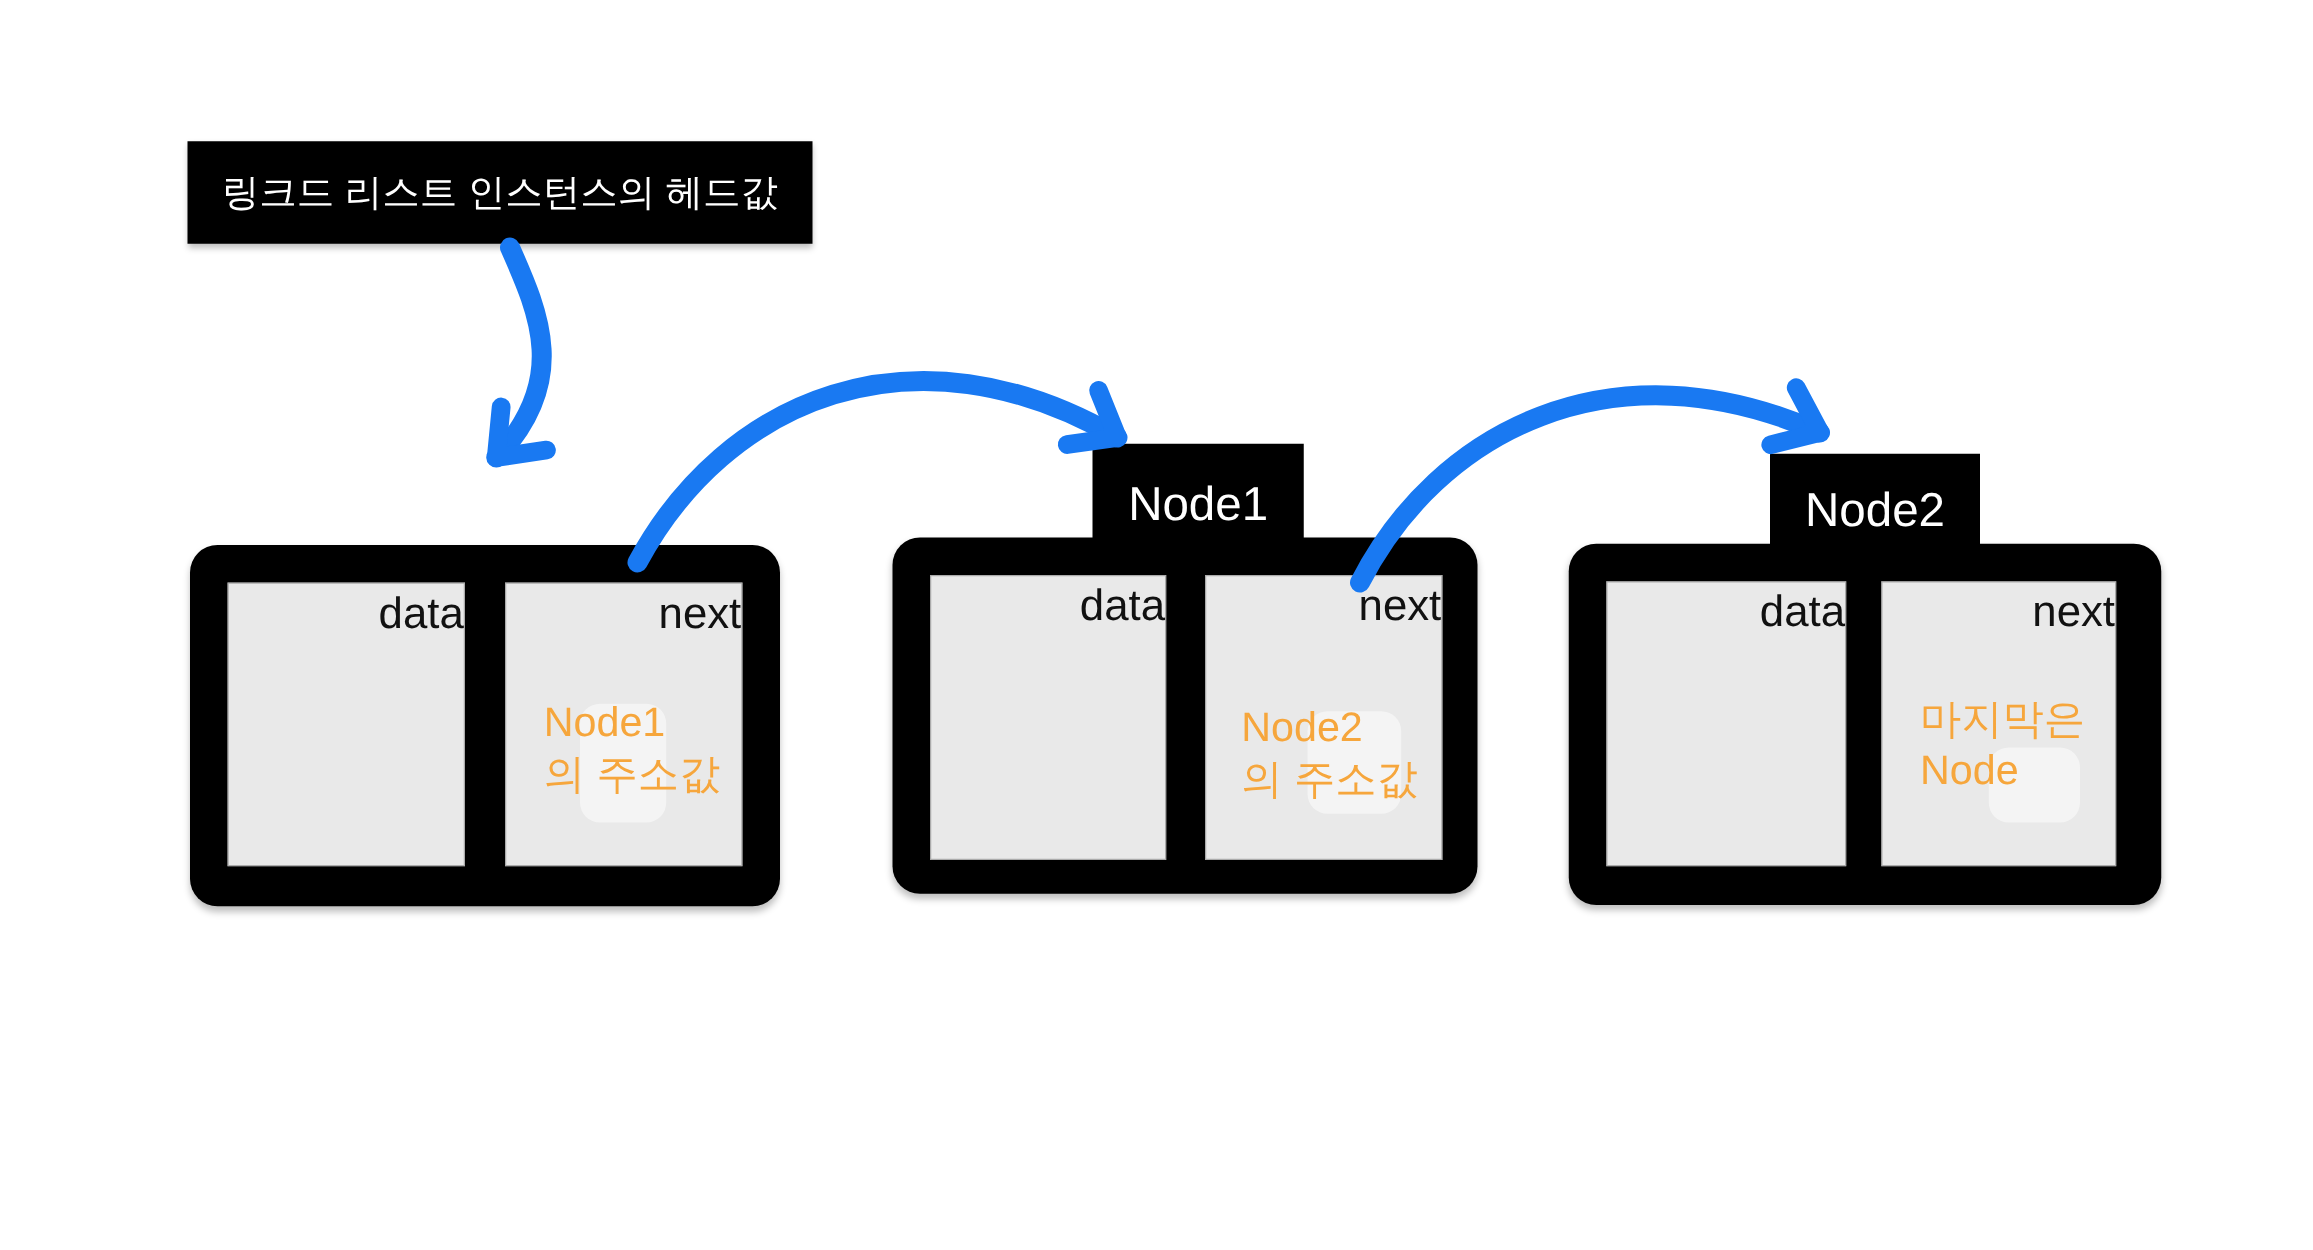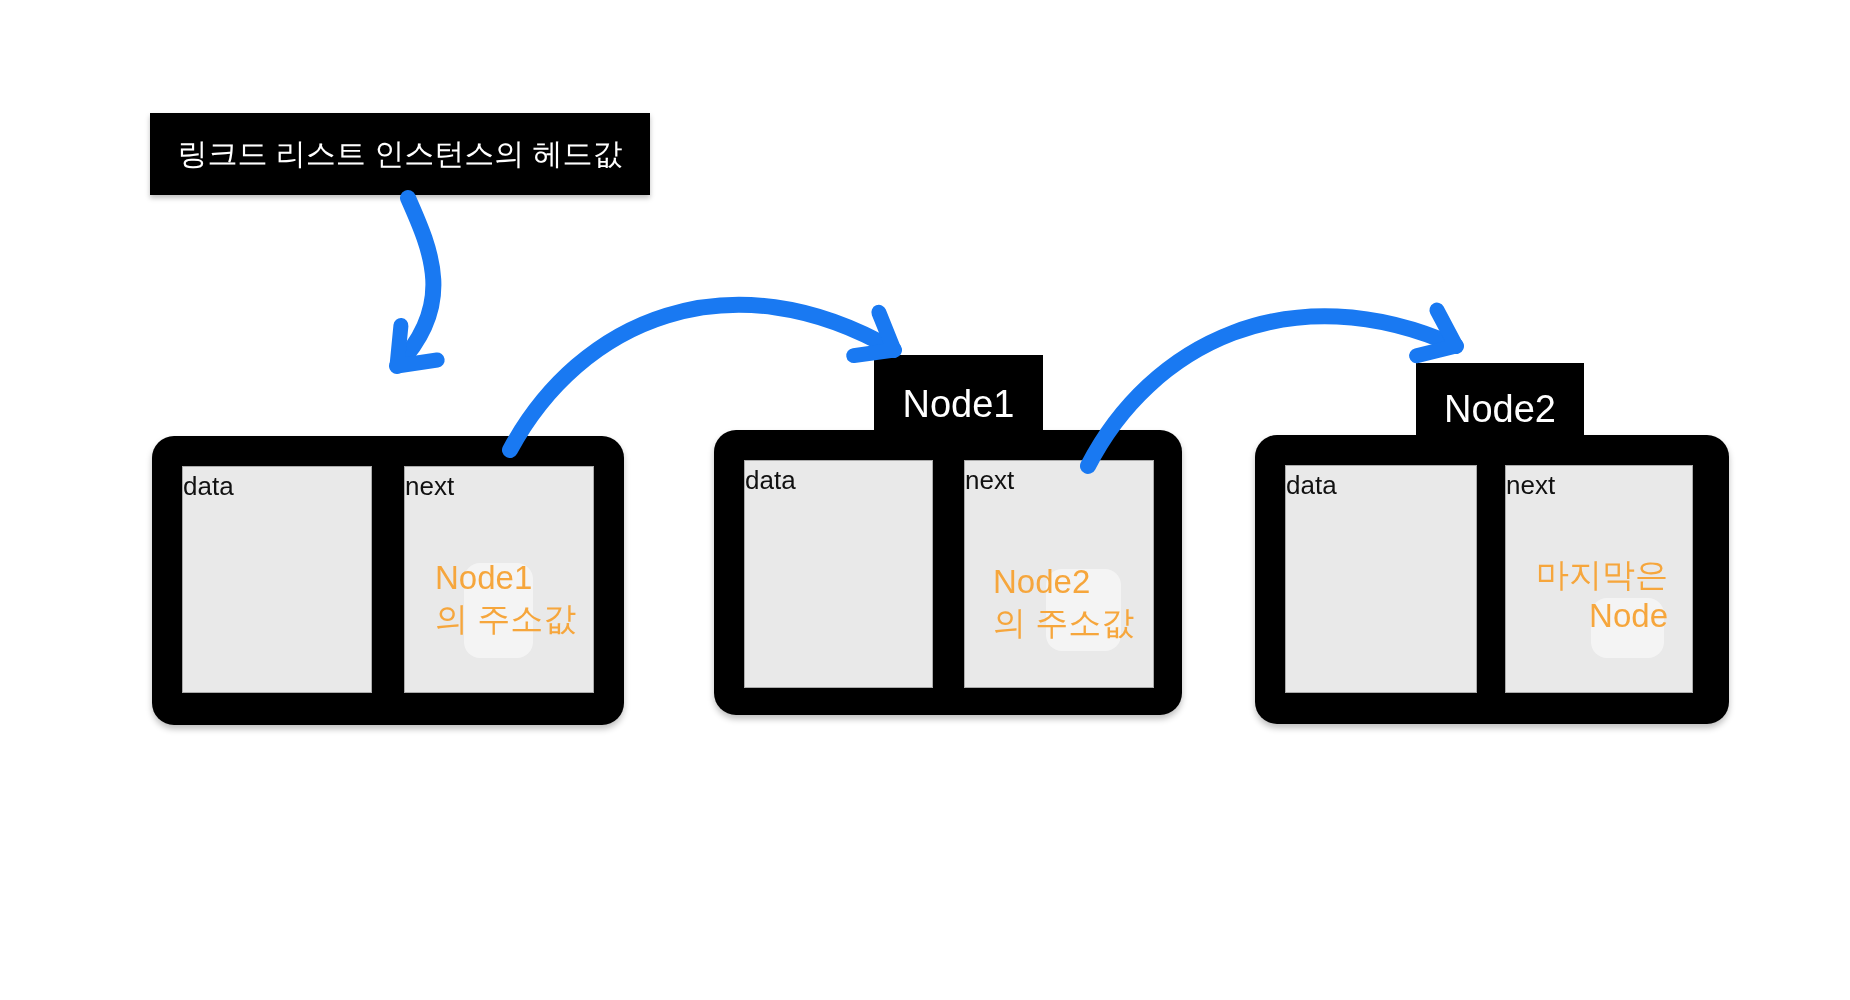--- a/index.html
+++ b/index.html
@@ -33,22 +33,22 @@
   .node .tab{
     position:absolute;background:var(--box-black);
     display:flex;align-items:flex-end;justify-content:center;
     color:#ffffff;font-size:38px;padding-bottom:10px;white-space:nowrap;
   }
   .node .cell{
     position:absolute;background:var(--cell-gray);
     border:1px solid rgba(120,120,120,0.55);
   }
   .cell .cell-label{
-    width:100%;text-align:left;padding-top:4px;
-    font-size:26px;color:#111111;
+    width:100%;text-align:right;padding-top:4px;
+    font-size:35px;color:#111111;
   }
   .cell .ghost{
     position:absolute;background:rgba(255,255,255,0.5);border-radius:16px;
   }
   .cell .value{
     position:absolute;color:var(--value-orange);
     font-size:33px;line-height:41px;white-space:nowrap;
   }
 
   
@@ -69,21 +69,21 @@
   .n1 .ghost{left:81px;top:108px;width:75px;height:82px;}
   .n1 .value{left:28px;top:100px;}
 
   
   .n2{left:1255px;top:435px;width:474px;height:289px;}
   .n2 .tab{left:161px;top:-72px;width:168px;height:78px;}
   .n2 .cell{top:30px;height:228px;}
   .n2 .cell.data{left:30px;width:192px;}
   .n2 .cell.next{left:250px;width:188px;}
   .n2 .ghost{left:85px;top:132px;width:73px;height:60px;}
-  .n2 .value{left:30px;top:88px;text-align:right;}
+  .n2 .value{left:30px;top:88px;}
 
   
   svg.arrows{position:absolute;left:0;top:0;z-index:10;pointer-events:none;}
   .arrow-path{stroke:var(--arrow-blue);stroke-width:16;fill:none;stroke-linecap:round;}
   .arrow-head{stroke:var(--arrow-blue);stroke-width:15;fill:none;stroke-linecap:round;stroke-linejoin:round;}
 </style>
 </head>
 <body>
 
 <div class="canvas">

